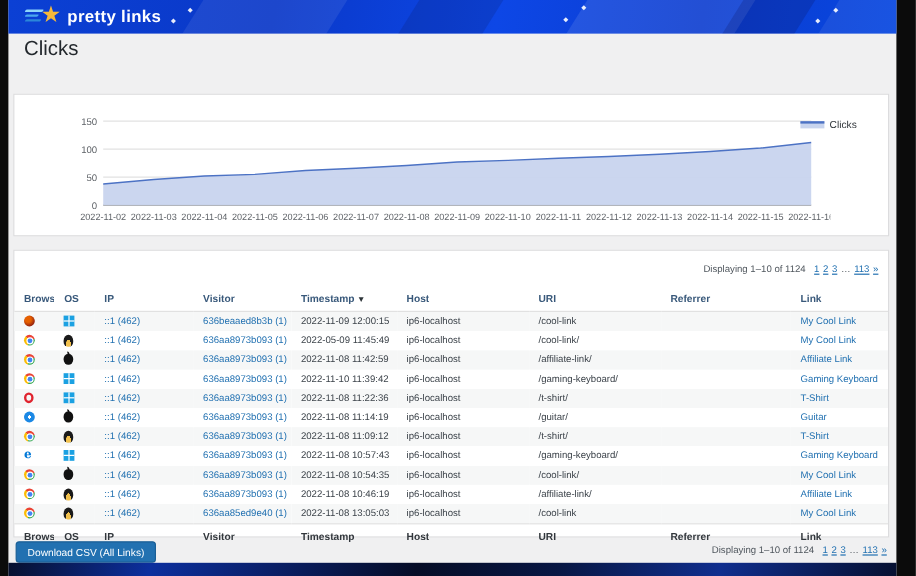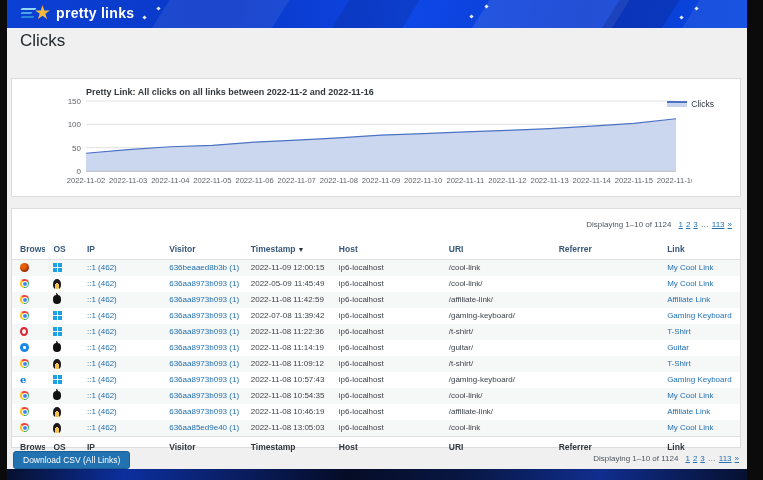--- a/index.html
+++ b/index.html
@@ -122,21 +122,20 @@
     </div>
   </div>
 
   <h1 class="page-title">Clicks</h1>
   <div class="filter-row">
     <span class="filter-label">For All Links:</span>
     <button class="btn-blue">Customize Report</button>
   </div>
 
   <div class="card" id="chart-card">
-    <div class="chart-title">Pretty Link: All clicks on all links between 2022-11-2 and 2022-11-16</div>
     <svg id="chart-svg" width="640" height="94" viewBox="0 0 640 94">
         <line x1="34" y1="78" x2="624" y2="78" stroke="#8f8f8f" stroke-width="1"></line>
         <text x="29" y="81" text-anchor="end" font-size="8" fill="#5f6368">0</text>
         <line x1="34" y1="54.66666666666667" x2="624" y2="54.66666666666667" stroke="#e2e2e2" stroke-width="1"></line>
         <text x="29" y="57.66666666666667" text-anchor="end" font-size="8" fill="#5f6368">50</text>
         <line x1="34" y1="31.333333333333336" x2="624" y2="31.333333333333336" stroke="#e2e2e2" stroke-width="1"></line>
         <text x="29" y="34.333333333333336" text-anchor="end" font-size="8" fill="#5f6368">100</text>
         <line x1="34" y1="8" x2="624" y2="8" stroke="#e2e2e2" stroke-width="1"></line>
         <text x="29" y="11" text-anchor="end" font-size="8" fill="#5f6368">150</text>
         <polygon points="34,60.266666666666666 76.14285714285714,56.53333333333333 118.28571428571429,53.733333333333334 160.42857142857144,52.333333333333336 202.57142857142858,49.06666666666666 244.71428571428572,47.2 286.8571428571429,44.86666666666667 329,42.06666666666667 371.14285714285717,40.666666666666664 413.2857142857143,38.8 455.42857142857144,37.400000000000006 497.57142857142856,35.53333333333333 539.7142857142858,33.199999999999996 581.8571428571429,30.4 624,25.733333333333334 624,78 34,78" fill="#c8d4ee" fill-opacity="0.95"></polygon>
@@ -226,21 +225,21 @@
       <td>/affiliate-link/</td>
       <td></td>
       <td class="link"><a>Affiliate Link</a></td>
     </tr>
 
     <tr>
       <td><span class="ic icon-chrome"></span></td>
       <td><span class="ic icon-windows"></span></td>
       <td class="link"><a>::1 (462)</a></td>
       <td class="link"><a>636aa8973b093 (1)</a></td>
-      <td>2022-07-08 11:39:42</td>
+      <td>2022-11-10 11:39:42</td>
       <td>ip6-localhost</td>
       <td>/gaming-keyboard/</td>
       <td></td>
       <td class="link"><a>Gaming Keyboard</a></td>
     </tr>
 
     <tr>
       <td><span class="ic icon-opera"></span></td>
       <td><span class="ic icon-windows"></span></td>
       <td class="link"><a>::1 (462)</a></td>

